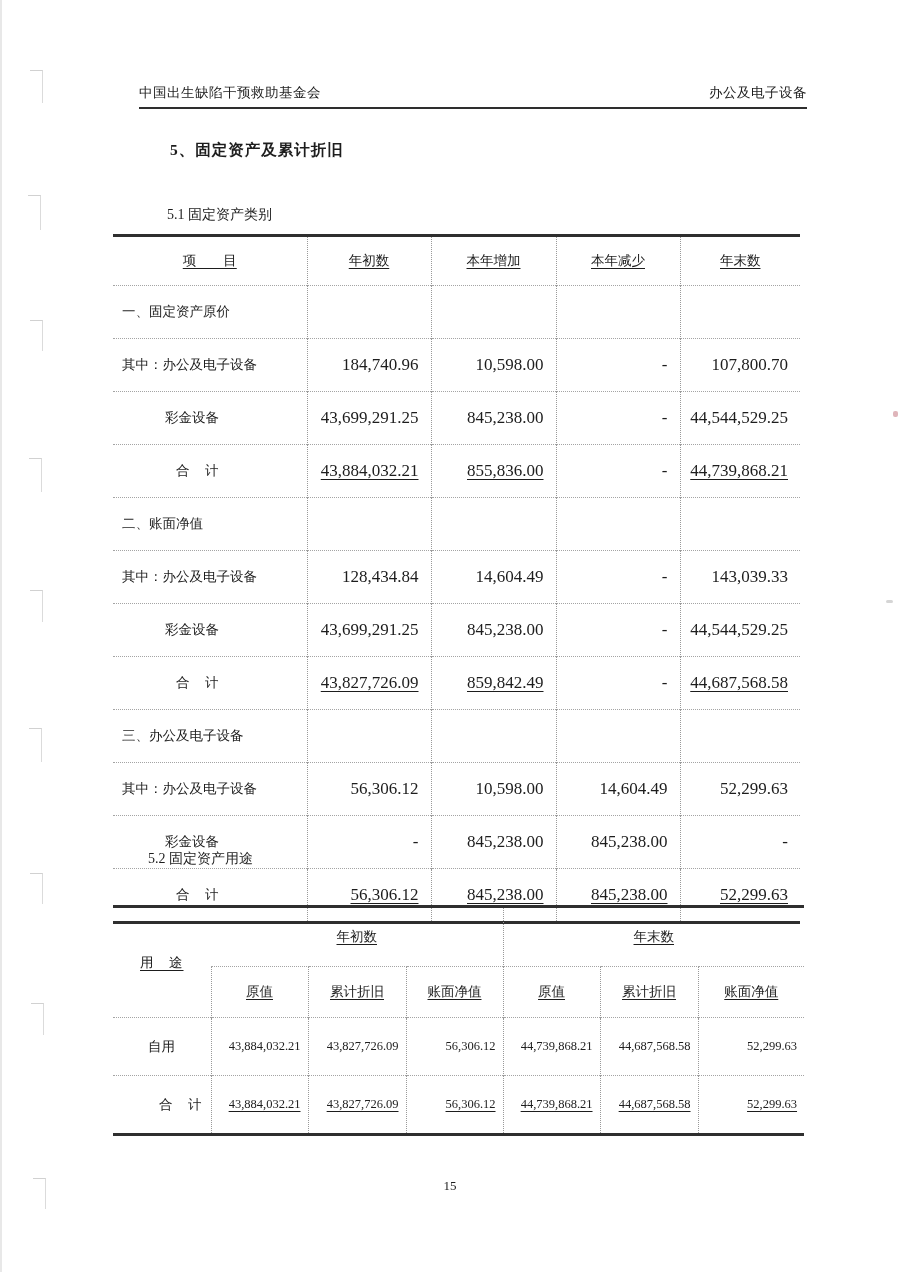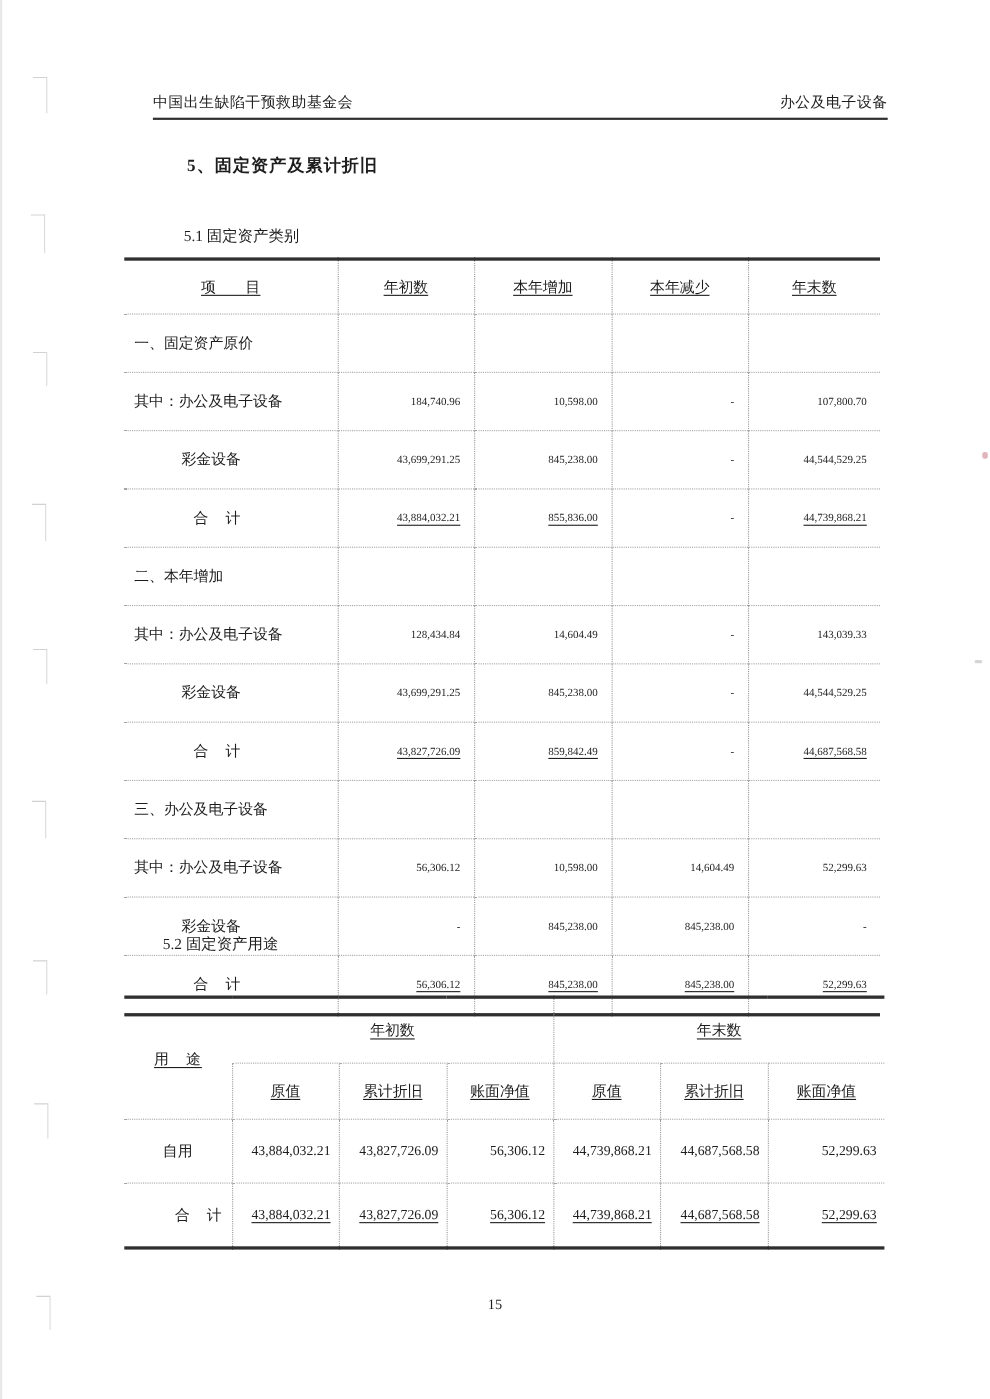--- a/index.html
+++ b/index.html
@@ -26,21 +26,21 @@
   .t2{position:absolute;top:905px;left:113px;width:691px;
       border-top:3px solid #2f2f2f;border-bottom:3px solid #2f2f2f;}
   td{font-size:13.5px;vertical-align:middle;overflow:hidden;white-space:nowrap;}
   .t1 td{height:50px;}
   .t1 tr.hdr td{height:46px;text-align:center;}
   .t1 td.vl{border-left:1px dotted #999;}
   .t1 tr.dl td{border-top:1px dotted #a4a4a4;}
   .t1 td.lbl{text-align:left;padding-left:9px;}
   .t1 td.lbl.pad2{padding-left:52px;}
   .t1 td.lbl.pad3{padding-left:63px;letter-spacing:1px;}
-  td.num{text-align:right;padding-right:12px;font-size:10px;}
+  td.num{text-align:right;padding-right:12px;font-size:17px;}
   .u{text-decoration:underline;text-underline-offset:3px;text-decoration-thickness:1px;}
   
   .t2 td{border-top:1px dotted #a4a4a4;}
   .t2 tr:first-child td{border-top:none;}
   .t2 td.vl{border-left:1px dotted #999;}
   .t2 td.usecol{height:104px;text-align:center;letter-spacing:1px;}
   .t2 td.grp{height:56px;text-align:center;}
   .t2 td.sub{height:48px;text-align:center;}
   .t2 td.row{height:55px;}
   .t2 td.lbl{text-align:left;padding-left:35px;}
@@ -116,21 +116,21 @@
     <td class="vl num">44,544,529.25</td>
   </tr>
   <tr class="dl">
     <td class="lbl pad3">合　计</td>
     <td class="vl num"><span class="u">43,884,032.21</span></td>
     <td class="vl num"><span class="u">855,836.00</span></td>
     <td class="vl num">-</td>
     <td class="vl num"><span class="u">44,739,868.21</span></td>
   </tr>
   <tr class="dl">
-    <td class="lbl">二、本年增加</td>
+    <td class="lbl">二、账面净值</td>
     <td class="vl num"></td>
         <td class="vl num"></td>
     <td class="vl num"></td>
         <td class="vl num"></td>
   </tr>
   <tr class="dl">
     <td class="lbl">其中：办公及电子设备</td>
     <td class="vl num">128,434.84</td>
     <td class="vl num">14,604.49</td>
     <td class="vl num">-</td>

